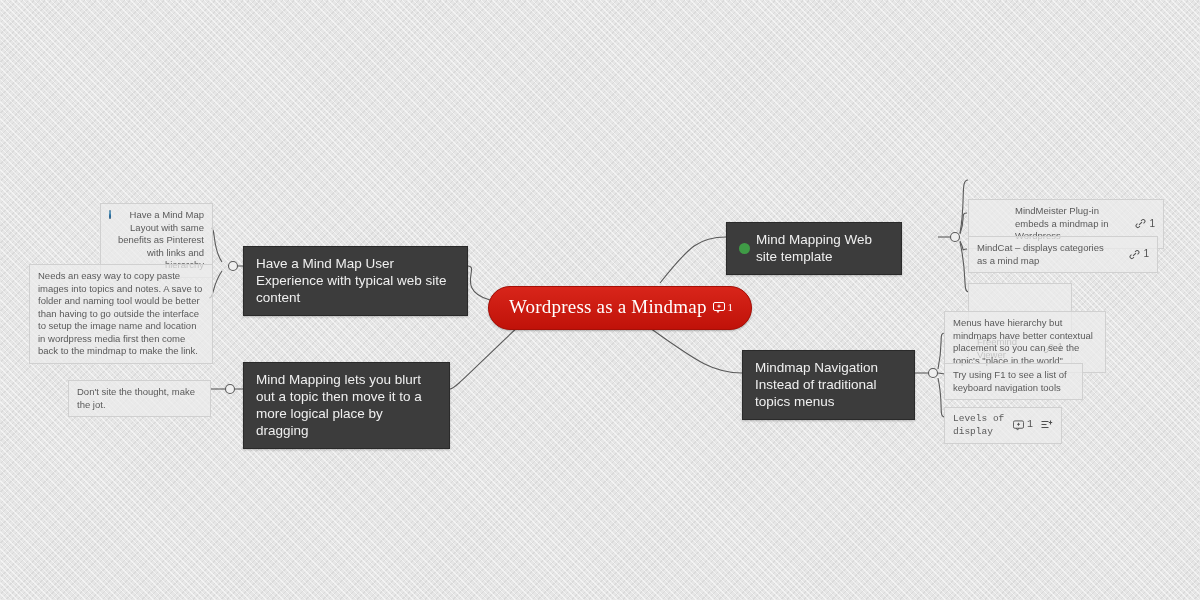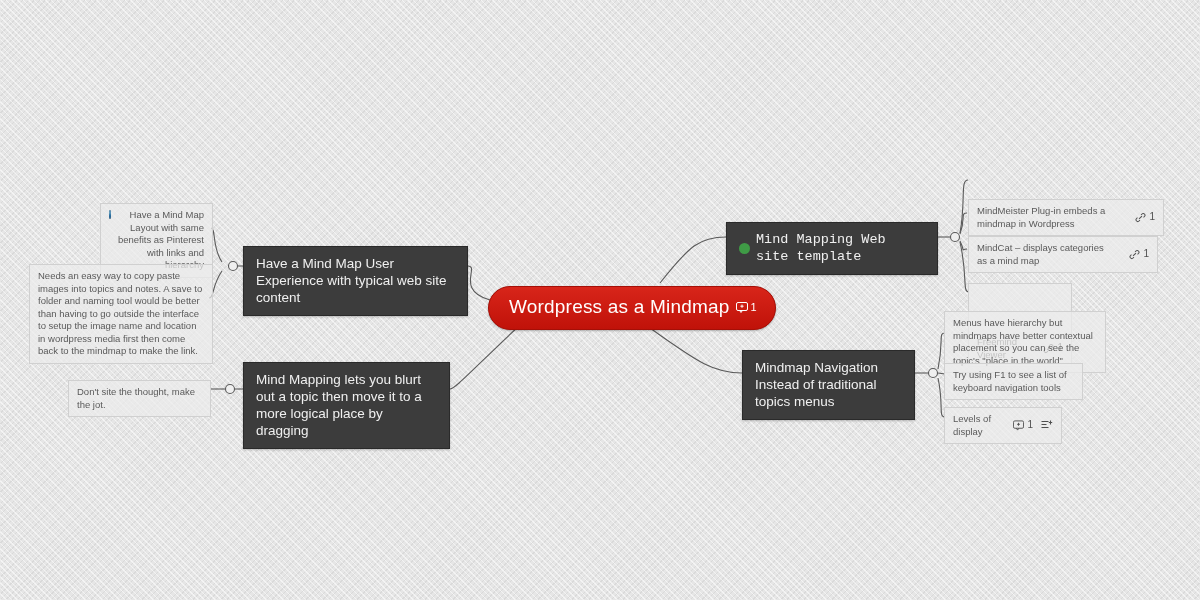--- a/index.html
+++ b/index.html
@@ -139,21 +139,21 @@
       <path d="M938,378 C944,406 938,417 945,417"></path>
     </g>
     <g fill="#efefef" stroke="#5a5a5a" stroke-width="1.1">
       <circle cx="233" cy="266" r="4.5"></circle>
       <circle cx="230" cy="389" r="4.5"></circle>
       <circle cx="955" cy="237" r="4.5"></circle>
       <circle cx="933" cy="373" r="4.5"></circle>
     </g>
   </svg>
 
-  <div class="node root-node" style="left:488px; top:286px;">
+  <div class="node root-node" style="left:488px; top:286px;font-family:Liberation Serif, serif;">
     <span class="root-label">Wordpress as a Mindmap</span>
     <span class="badge">
       <span class="ico">
         <svg width="12" height="11" viewBox="0 0 12 11">
           <rect x="0.5" y="0.5" width="11" height="8" rx="1.5" fill="none" stroke="#ffffff" stroke-width="1"></rect>
           <path d="M6 2.6v3.2M4.4 4.2h3.2" stroke="#ffffff" stroke-width="1"></path>
           <path d="M3.6 8.5l1.4 2 1.4-2" fill="none" stroke="#ffffff" stroke-width="1"></path>
         </svg>
       </span>
       <span class="count">1</span>
@@ -176,30 +176,30 @@
   </div>
 
   <div class="node dark-node" style="left:243px; top:362px; width:207px;">
     <span class="n-label">Mind Mapping lets you blurt out a topic then move it to a more logical place by dragging</span>
   </div>
 
   <div class="node light-node" style="left:68px; top:380px; width:143px;">
     <span class="n-label">Don't site the thought, make the jot.</span>
   </div>
 
-  <div class="node dark-node" style="left:726px; top:222px; width:212px;font-family:Liberation Mono, monospace;">
+  <div class="node dark-node" style="left:726px; top:222px; width:176px;">
     <span class="row center">
       <span class="green-dot"></span>
       <span class="n-label">Mind Mapping Web site template</span>
     </span>
   </div>
 
 
   <div class="node light-node" style="left:968px; top:199px; width:196px;">
-    <span class="row center" style="width:100%; justify-content:space-between;">
+    <span class="row center" style="width:100%; justify-content:space-between;margin-left:38px;">
       <span class="n-label" style="max-width:140px;">MindMeister Plug-in embeds a mindmap in Wordpress</span>
       <span class="badge">
         <span class="ico">
           <svg width="11" height="11" viewBox="0 0 12 12">
             <path d="M4.4 7.6L7.6 4.4" stroke="#4f4f4f" stroke-width="1.1" fill="none"></path>
             <path d="M6.6 3.2l1-1a1.9 1.9 0 0 1 2.7 2.7l-1 1" stroke="#4f4f4f" stroke-width="1.1" fill="none"></path>
             <path d="M5.4 8.8l-1 1a1.9 1.9 0 0 1-2.7-2.7l1-1" stroke="#4f4f4f" stroke-width="1.1" fill="none"></path>
           </svg>
         </span>
         <span class="count">1</span>
@@ -244,21 +244,21 @@
   </div>
 
   <div class="node light-node" style="left:944px; top:311px; width:162px;">
     <span class="n-label">Menus have hierarchy but mindmaps have better contextual placement so you can see the topic's "place in the world"</span>
   </div>
 
   <div class="node light-node" style="left:944px; top:363px; width:139px;">
     <span class="n-label">Try using F1 to see a list of keyboard navigation tools</span>
   </div>
 
-  <div class="node light-node" style="left:944px; top:407px; width:118px;">
+  <div class="node light-node" style="left:944px; top:407px; width:118px;font-family:Liberation Mono, monospace;">
     <span class="row center" style="gap:8px;">
       <span class="n-label">Levels of display</span>
       <span class="badge">
         <span class="ico">
           <svg width="11" height="11" viewBox="0 0 12 11">
             <rect x="0.5" y="0.5" width="11" height="8" rx="1.5" fill="none" stroke="#4f4f4f" stroke-width="1"></rect>
             <path d="M6 2.6v3.2M4.4 4.2h3.2" stroke="#4f4f4f" stroke-width="1"></path>
             <path d="M3.6 8.5l1.4 2 1.4-2" fill="none" stroke="#4f4f4f" stroke-width="1"></path>
           </svg>
         </span>

